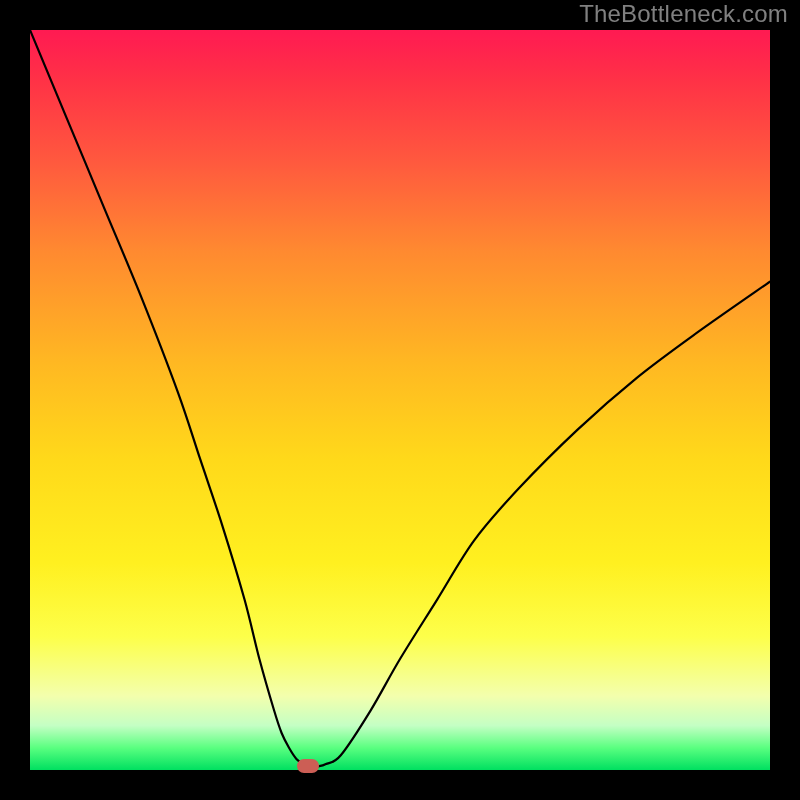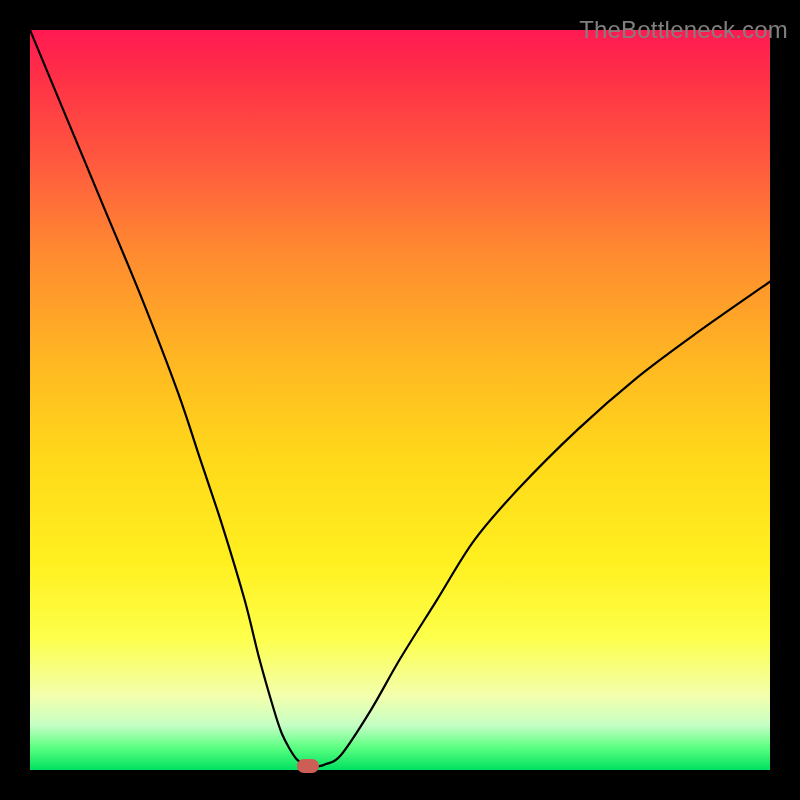--- a/index.html
+++ b/index.html
@@ -28,21 +28,21 @@
       #fff020 72%,
       #fdff4a 82%,
       #f3ffad 90%,
       #c4ffc4 94%,
       #5aff80 97%,
       #00e060 100%
     );
   }
   .watermark {
     position: absolute;
-    top: 16px;
+    top: 0;
     right: 12px;
     color: #808080;
     font-size: 24px;
     font-weight: 500;
     letter-spacing: 0.2px;
     z-index: 10;
   }
   svg.curve {
     position: absolute;
     left: 0;

